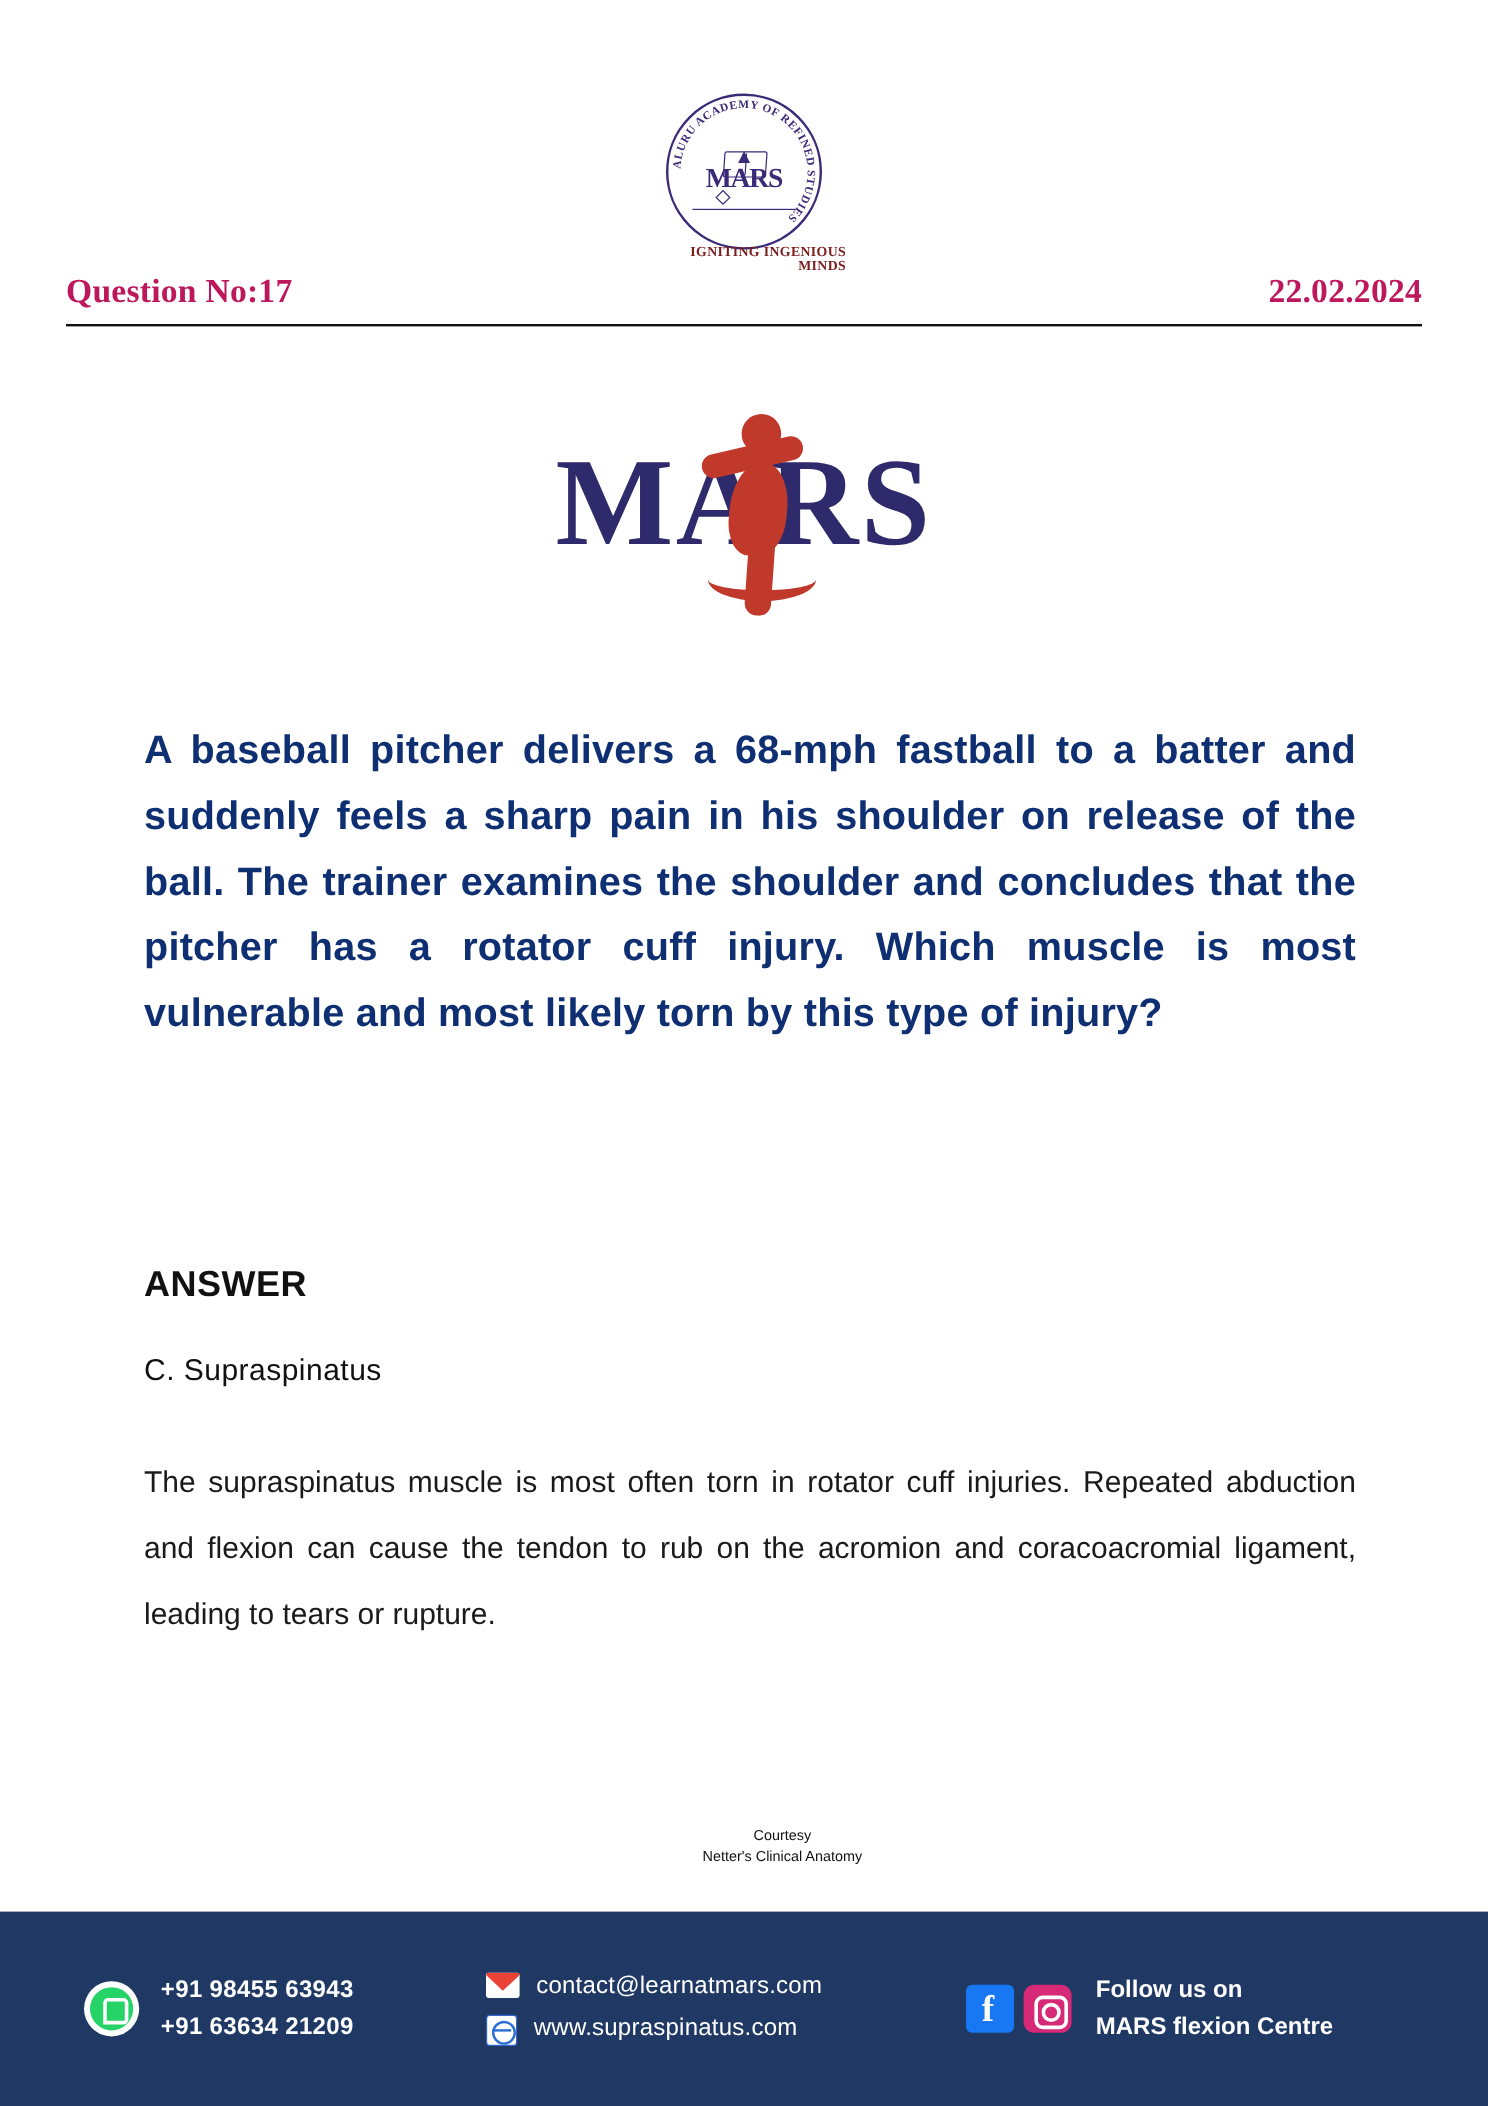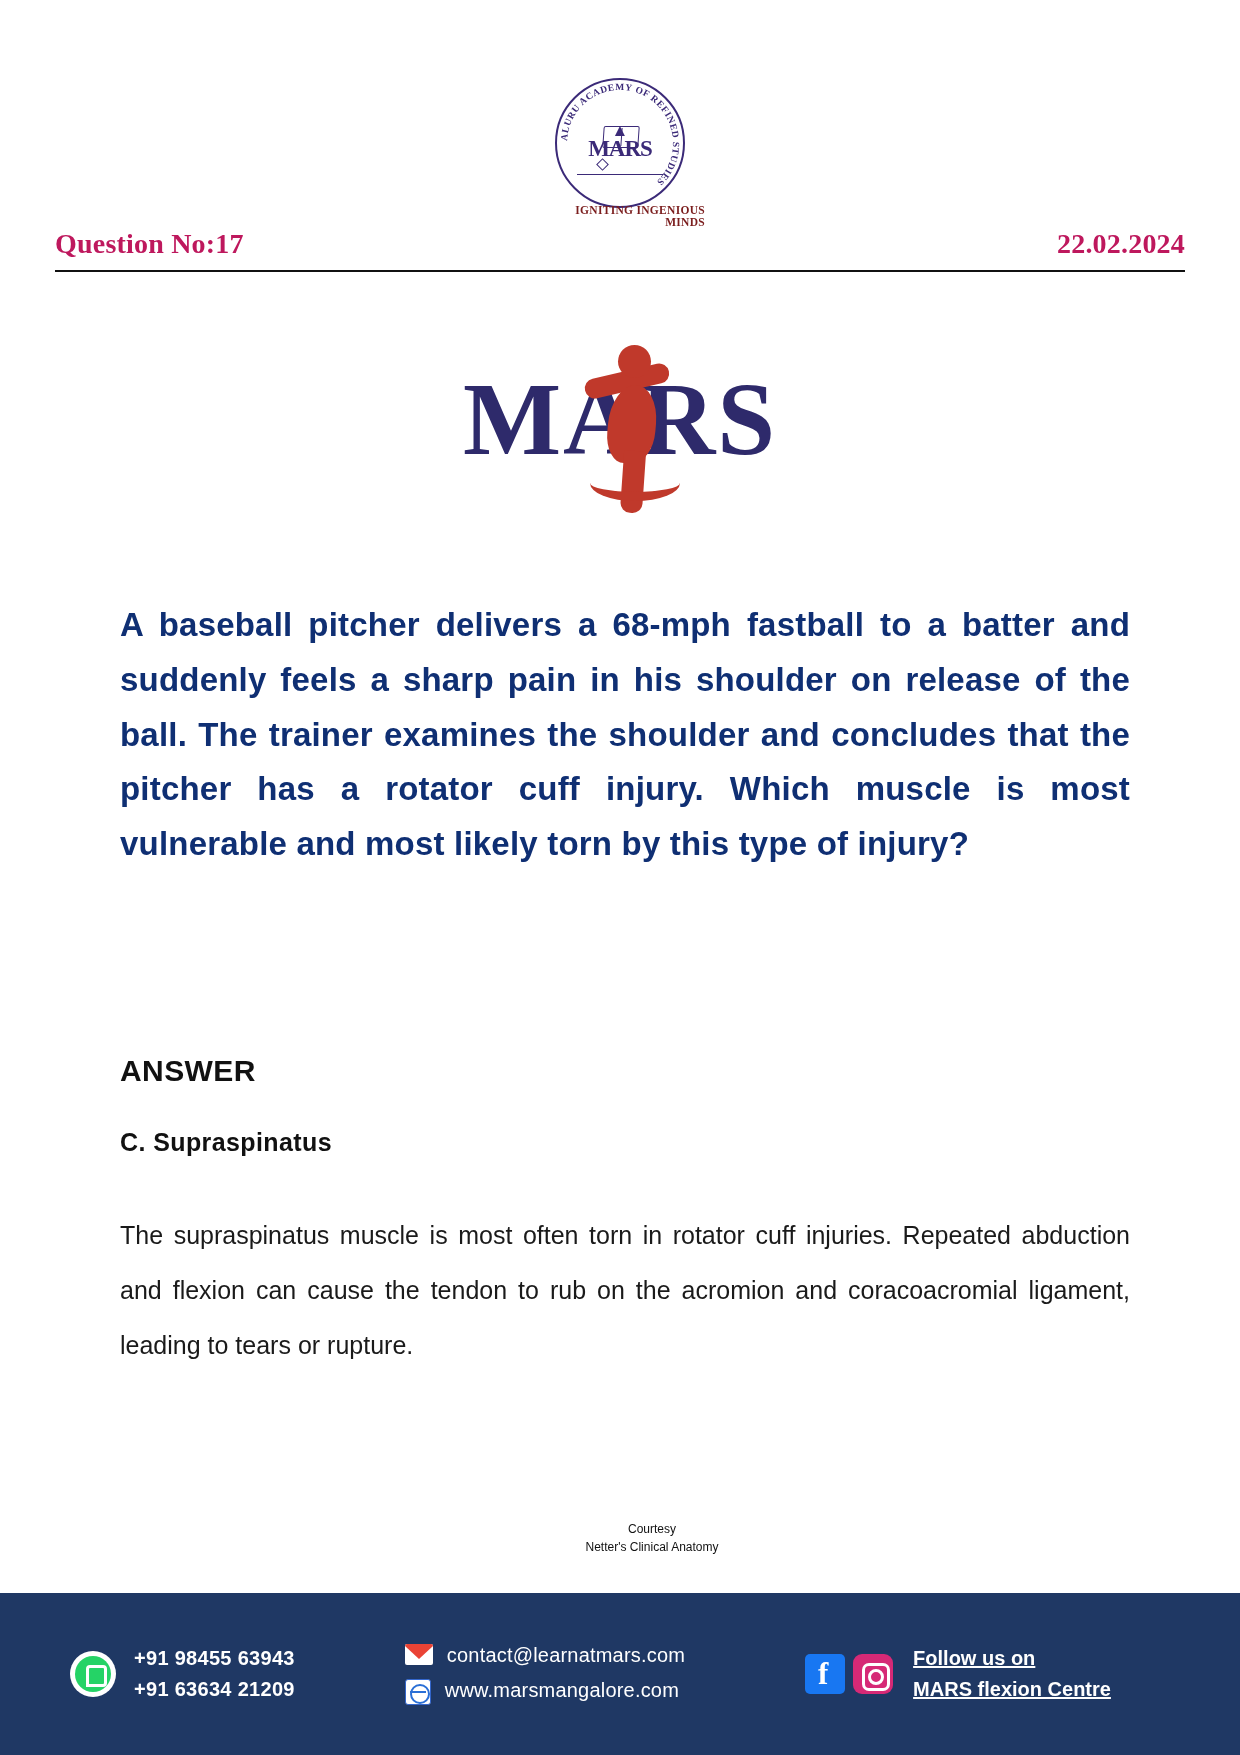--- a/index.html
+++ b/index.html
@@ -248,21 +248,21 @@
     font-size: 30px;
     font-weight: bold;
     color: #111111;
     letter-spacing: 0.4px;
   }
   .answer-value {
     position: absolute;
     top: 1128px;
     left: 120px;
     font-size: 25px;
-    font-weight: bold;
+    font-weight: normal;
     color: #111111;
     letter-spacing: 0.4px;
   }
   .explanation {
     position: absolute;
     top: 1208px;
     left: 120px;
     width: 1010px;
     font-size: 25px;
     line-height: 2.2;
@@ -419,21 +419,20 @@
     left: 15px; top: 15px;
     width: 10px; height: 10px;
     border: 3px solid #ffffff;
     border-radius: 50%;
   }
   .follow-lines {
     color: #ffffff;
     font-size: 20px;
     font-weight: bold;
     line-height: 1.55;
-    text-decoration: underline;
   }
 </style>
 </head>
 <body>
 
 <div class="seal-wrap">
   <div class="seal">
     <div class="seal-circle"></div>
     <div class="seal-ring-text">
       <svg viewBox="0 0 130 130">
@@ -495,21 +494,21 @@
   </div>
 
   <div class="f-col mail">
     <div class="mail-rows">
       <div class="mail-row">
         <div class="gm-icon"></div>
         <div class="txt">contact@learnatmars.com</div>
       </div>
       <div class="mail-row">
         <div class="web-icon"></div>
-        <div class="txt">www.marsmangalore.com</div>
+        <div class="txt">www.supraspinatus.com</div>
       </div>
     </div>
   </div>
 
   <div class="f-col social">
     <div class="fb-icon">
         <span>f</span>
       </div>
     <div class="ig-icon"></div>
     <div class="follow-lines">

